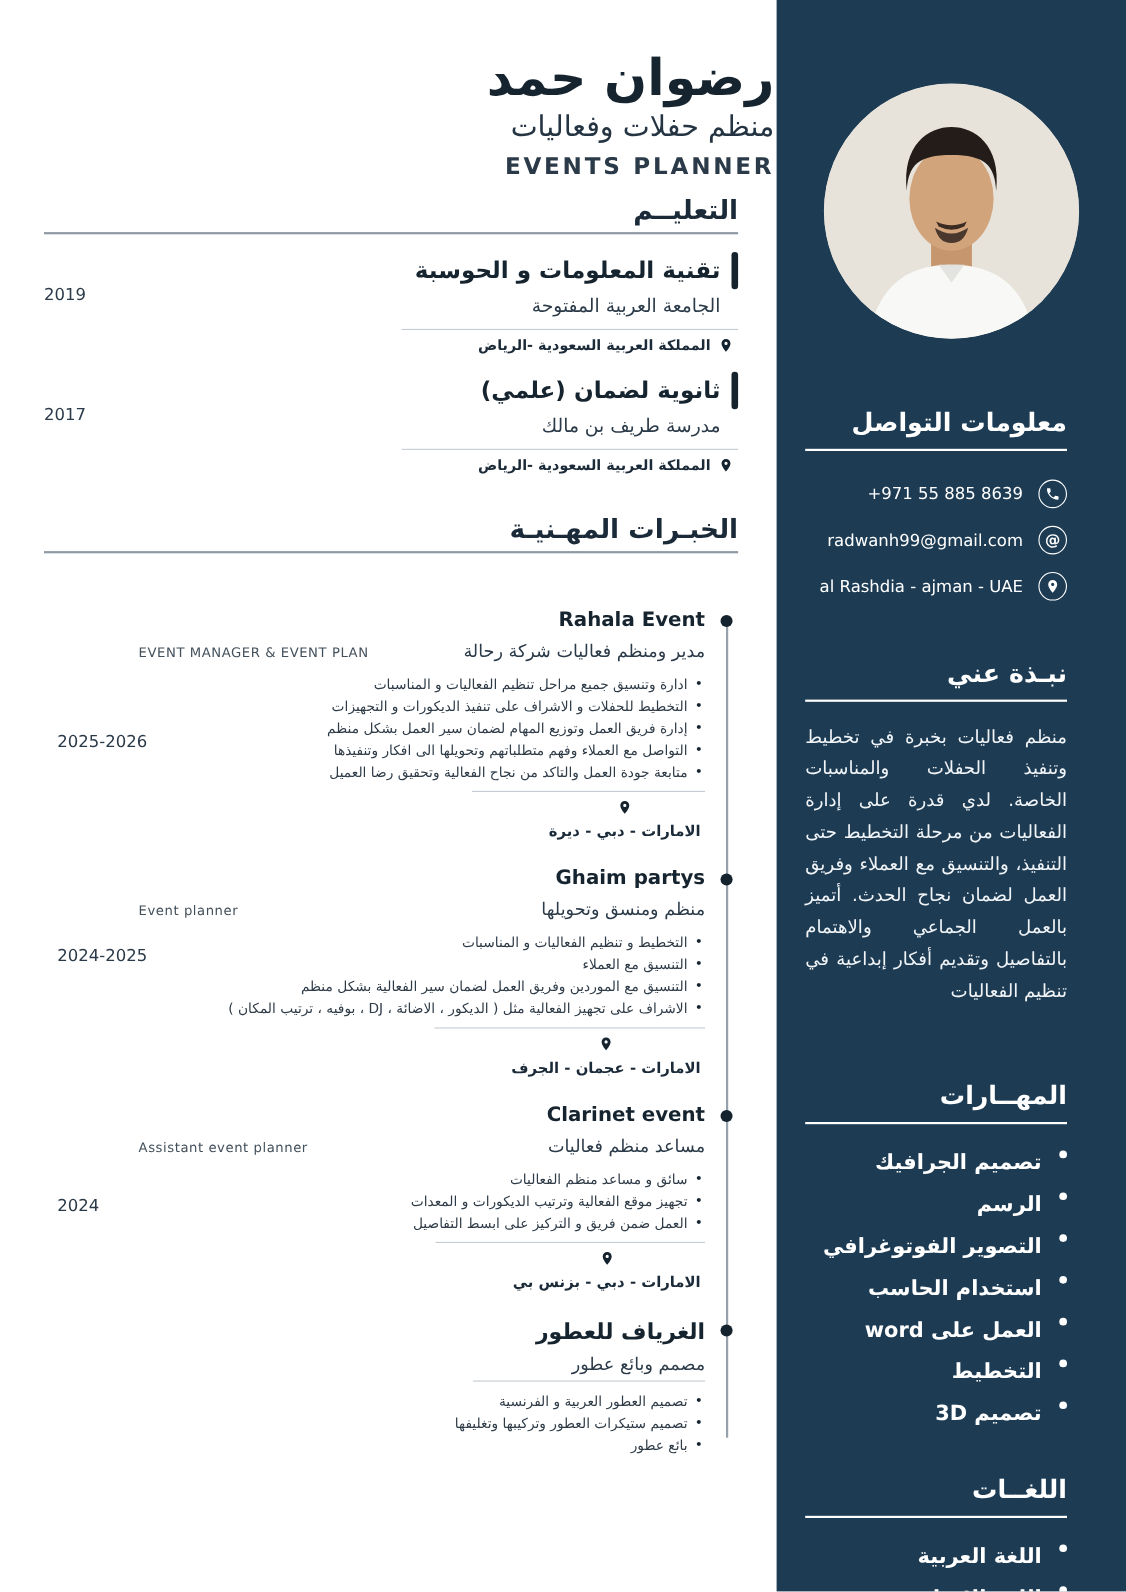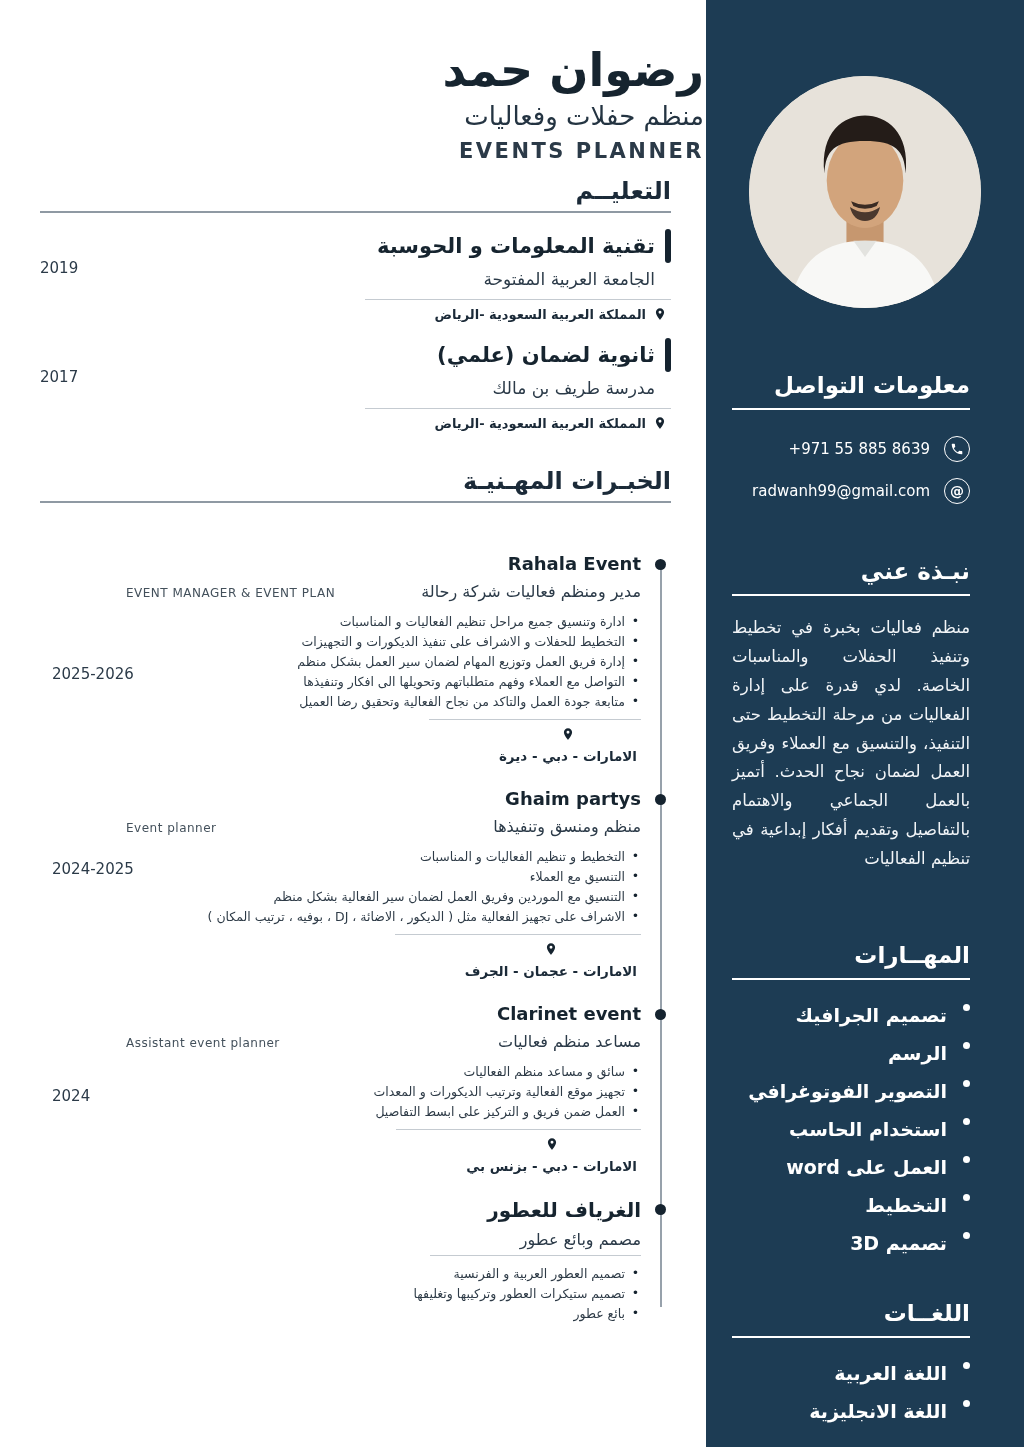--- a/index.html
+++ b/index.html
@@ -119,20 +119,28 @@
             </svg>
         </span>
         <span class="c-val">+971 55 885 8639</span>
       </div>
       <div class="c-row mt-row">
         <span class="cicon">
             <span class="at">@</span>
           </span>
         <span class="c-val">radwanh99@gmail.com</span>
       </div>
+      <div class="c-row mt-row">
+        <span class="cicon">
+          <svg viewBox="0 0 24 24">
+              <path d="M12 2C8.1 2 5 5.1 5 9c0 5.2 7 13 7 13s7-7.8 7-13c0-3.9-3.1-7-7-7zm0 9.5A2.5 2.5 0 1 1 12 6.5a2.5 2.5 0 0 1 0 5z" fill="#fff"></path>
+            </svg>
+        </span>
+        <span class="c-val">al Rashdia - ajman - UAE</span>
+      </div>
     </section>
 
     <section class="side-sec mt-about">
       <div class="side-head-wrap">
         <h2 class="side-head">نبـذة عني</h2>
       </div>
       <p class="about-text">منظم فعاليات بخبرة في تخطيط وتنفيذ الحفلات والمناسبات الخاصة. لدي قدرة على إدارة الفعاليات من مرحلة التخطيط حتى التنفيذ، والتنسيق مع العملاء وفريق العمل لضمان نجاح الحدث. أتميز بالعمل الجماعي والاهتمام بالتفاصيل وتقديم أفكار إبداعية في تنظيم الفعاليات</p>
     </section>
 
     <section class="side-sec mt-skills">
@@ -259,21 +267,21 @@
               </svg>
             <span>الامارات - دبي - ديرة</span>
           </div>
           <div class="exp-year">2025-2026</div>
         </div>
 
         <div class="exp-entry">
           <span class="tdot"></span>
           <h3 class="company">Ghaim partys</h3>
           <div class="role-row">
-            <span class="role-ar">منظم ومنسق وتنفيذها</span>
+            <span class="role-ar">منظم ومنسق وتحويلها</span>
             <span class="role-en">Event planner</span>
           </div>
           <ul class="duties">
             <li>التخطيط و تنظيم الفعاليات و المناسبات</li>
             <li>التنسيق مع العملاء</li>
             <li>التنسيق مع الموردين وفريق العمل لضمان سير الفعالية بشكل منظم</li>
             <li>الاشراف على تجهيز الفعالية مثل ( الديكور ، الاضائة ، DJ ، بوفيه ، ترتيب المكان )</li>
           </ul>
           <div class="loc-row exp-loc">
             <svg viewBox="0 0 24 24">

